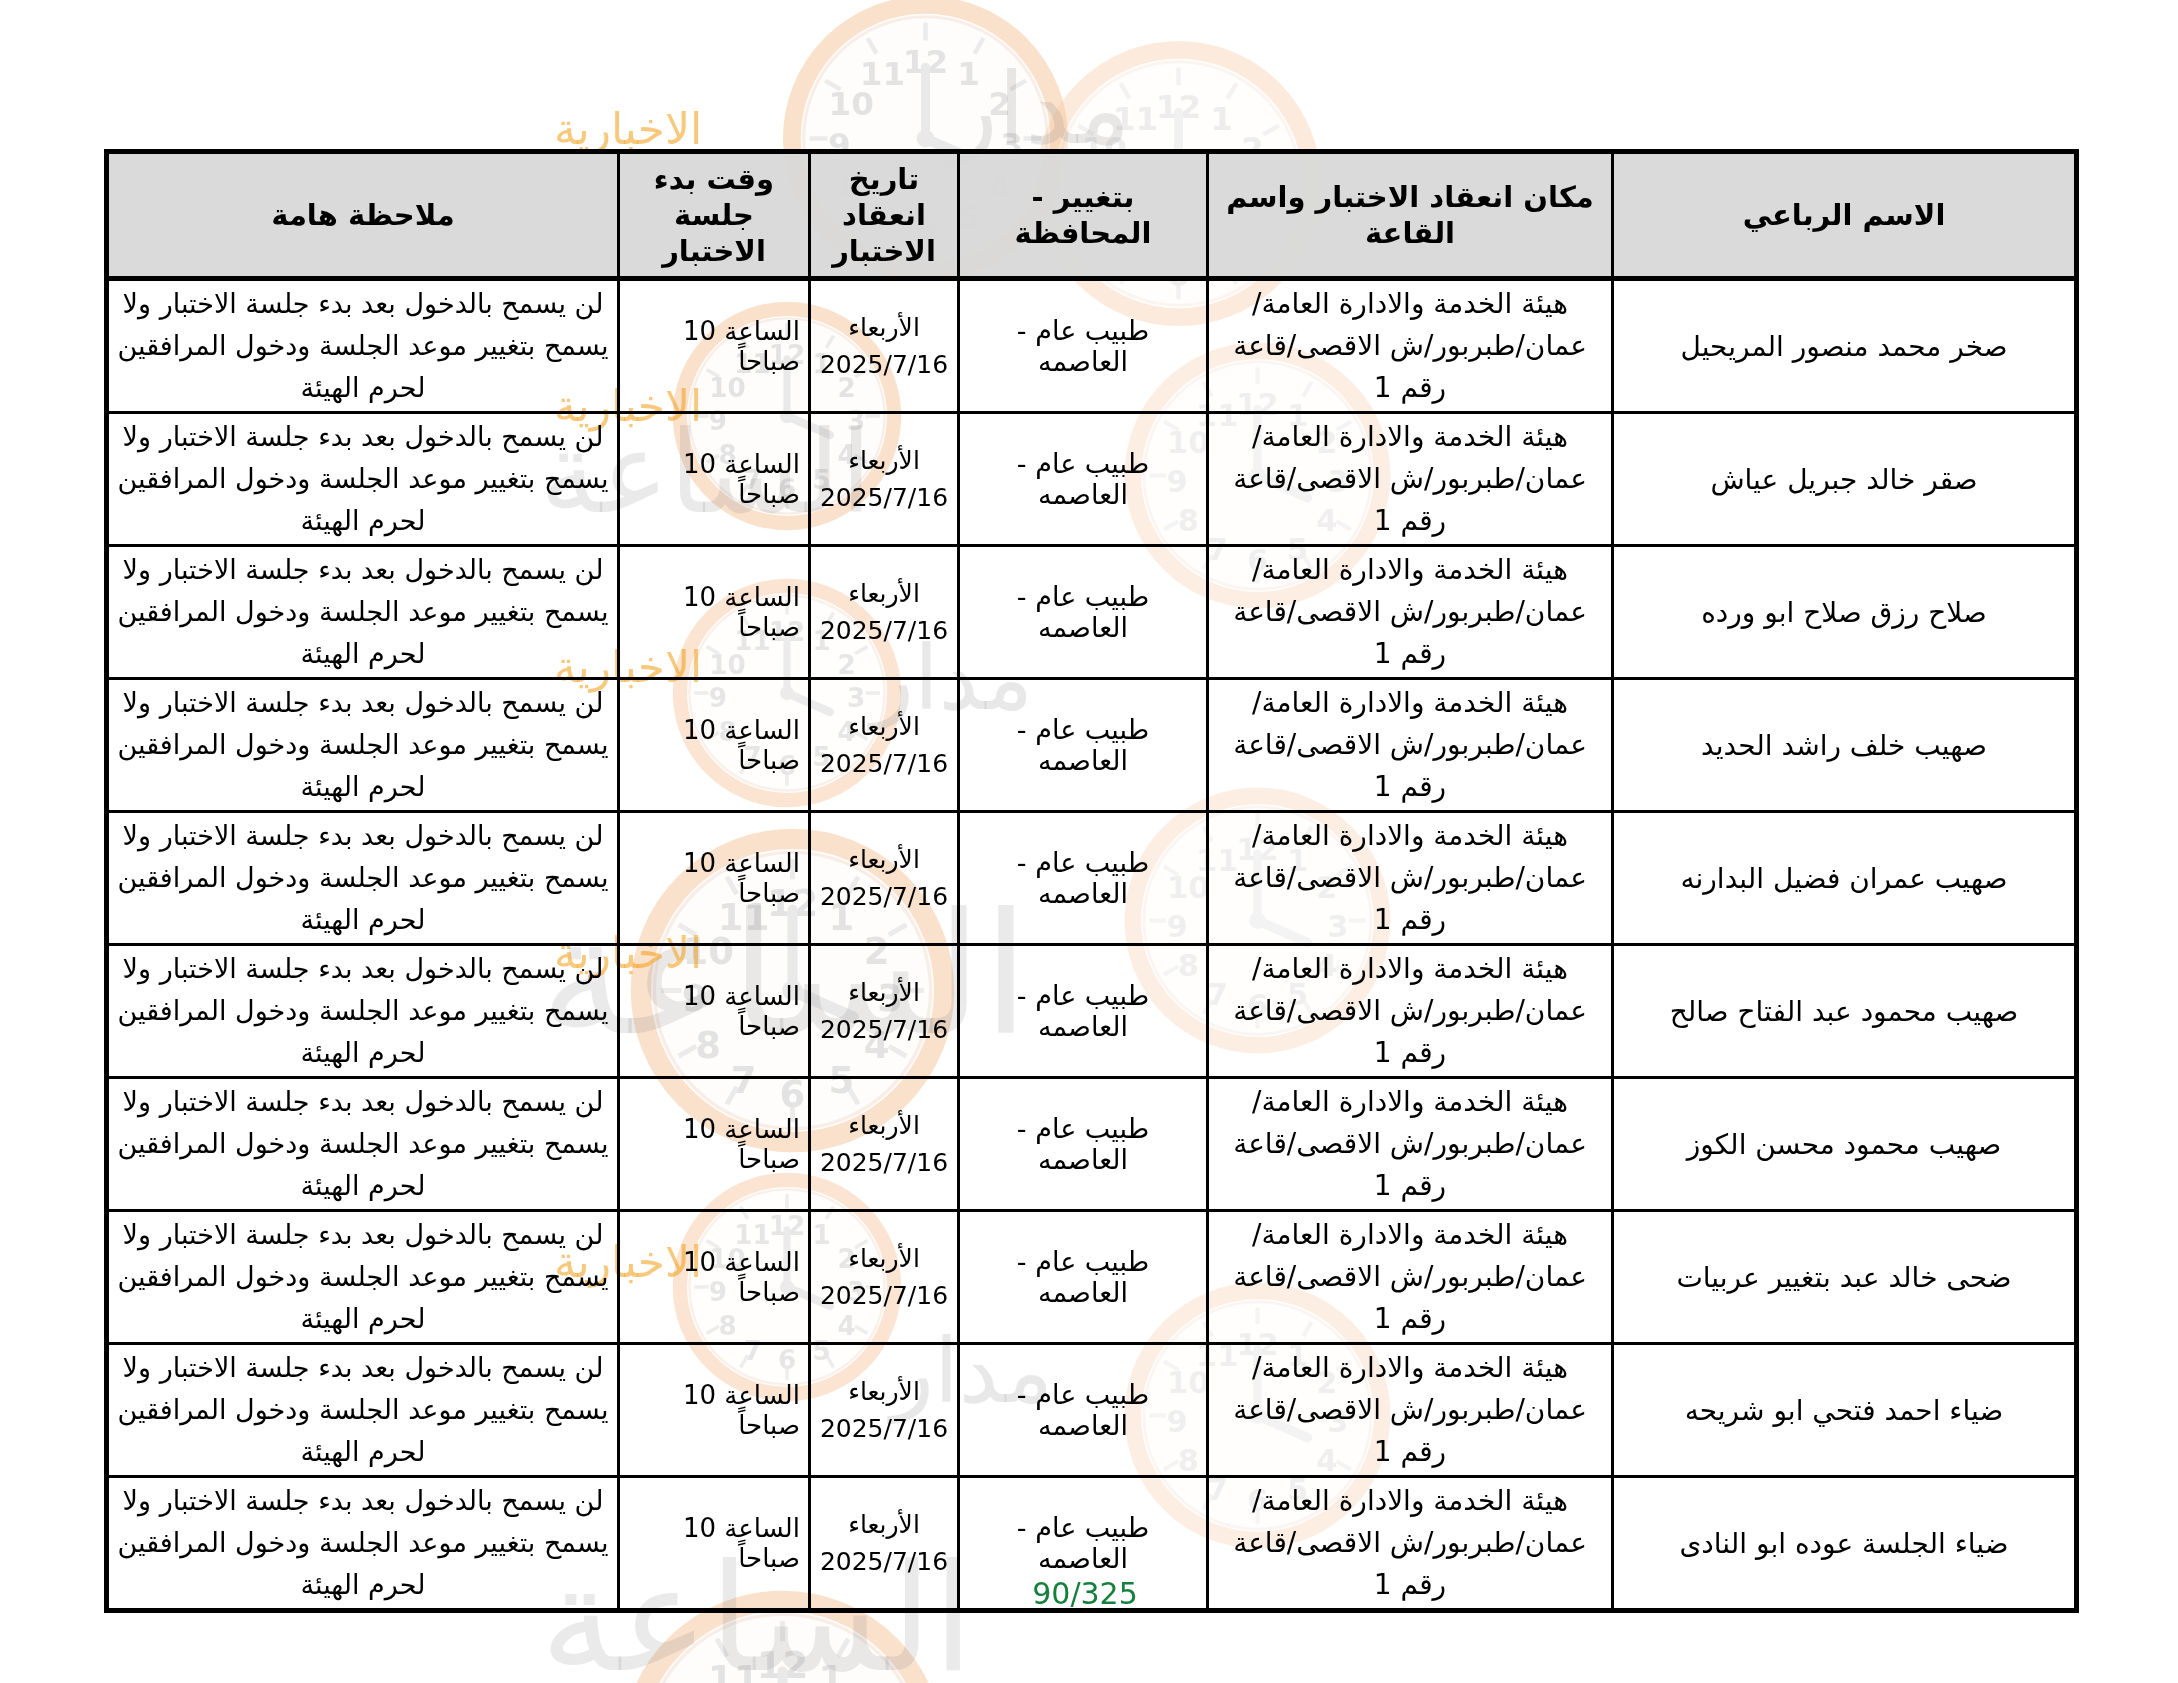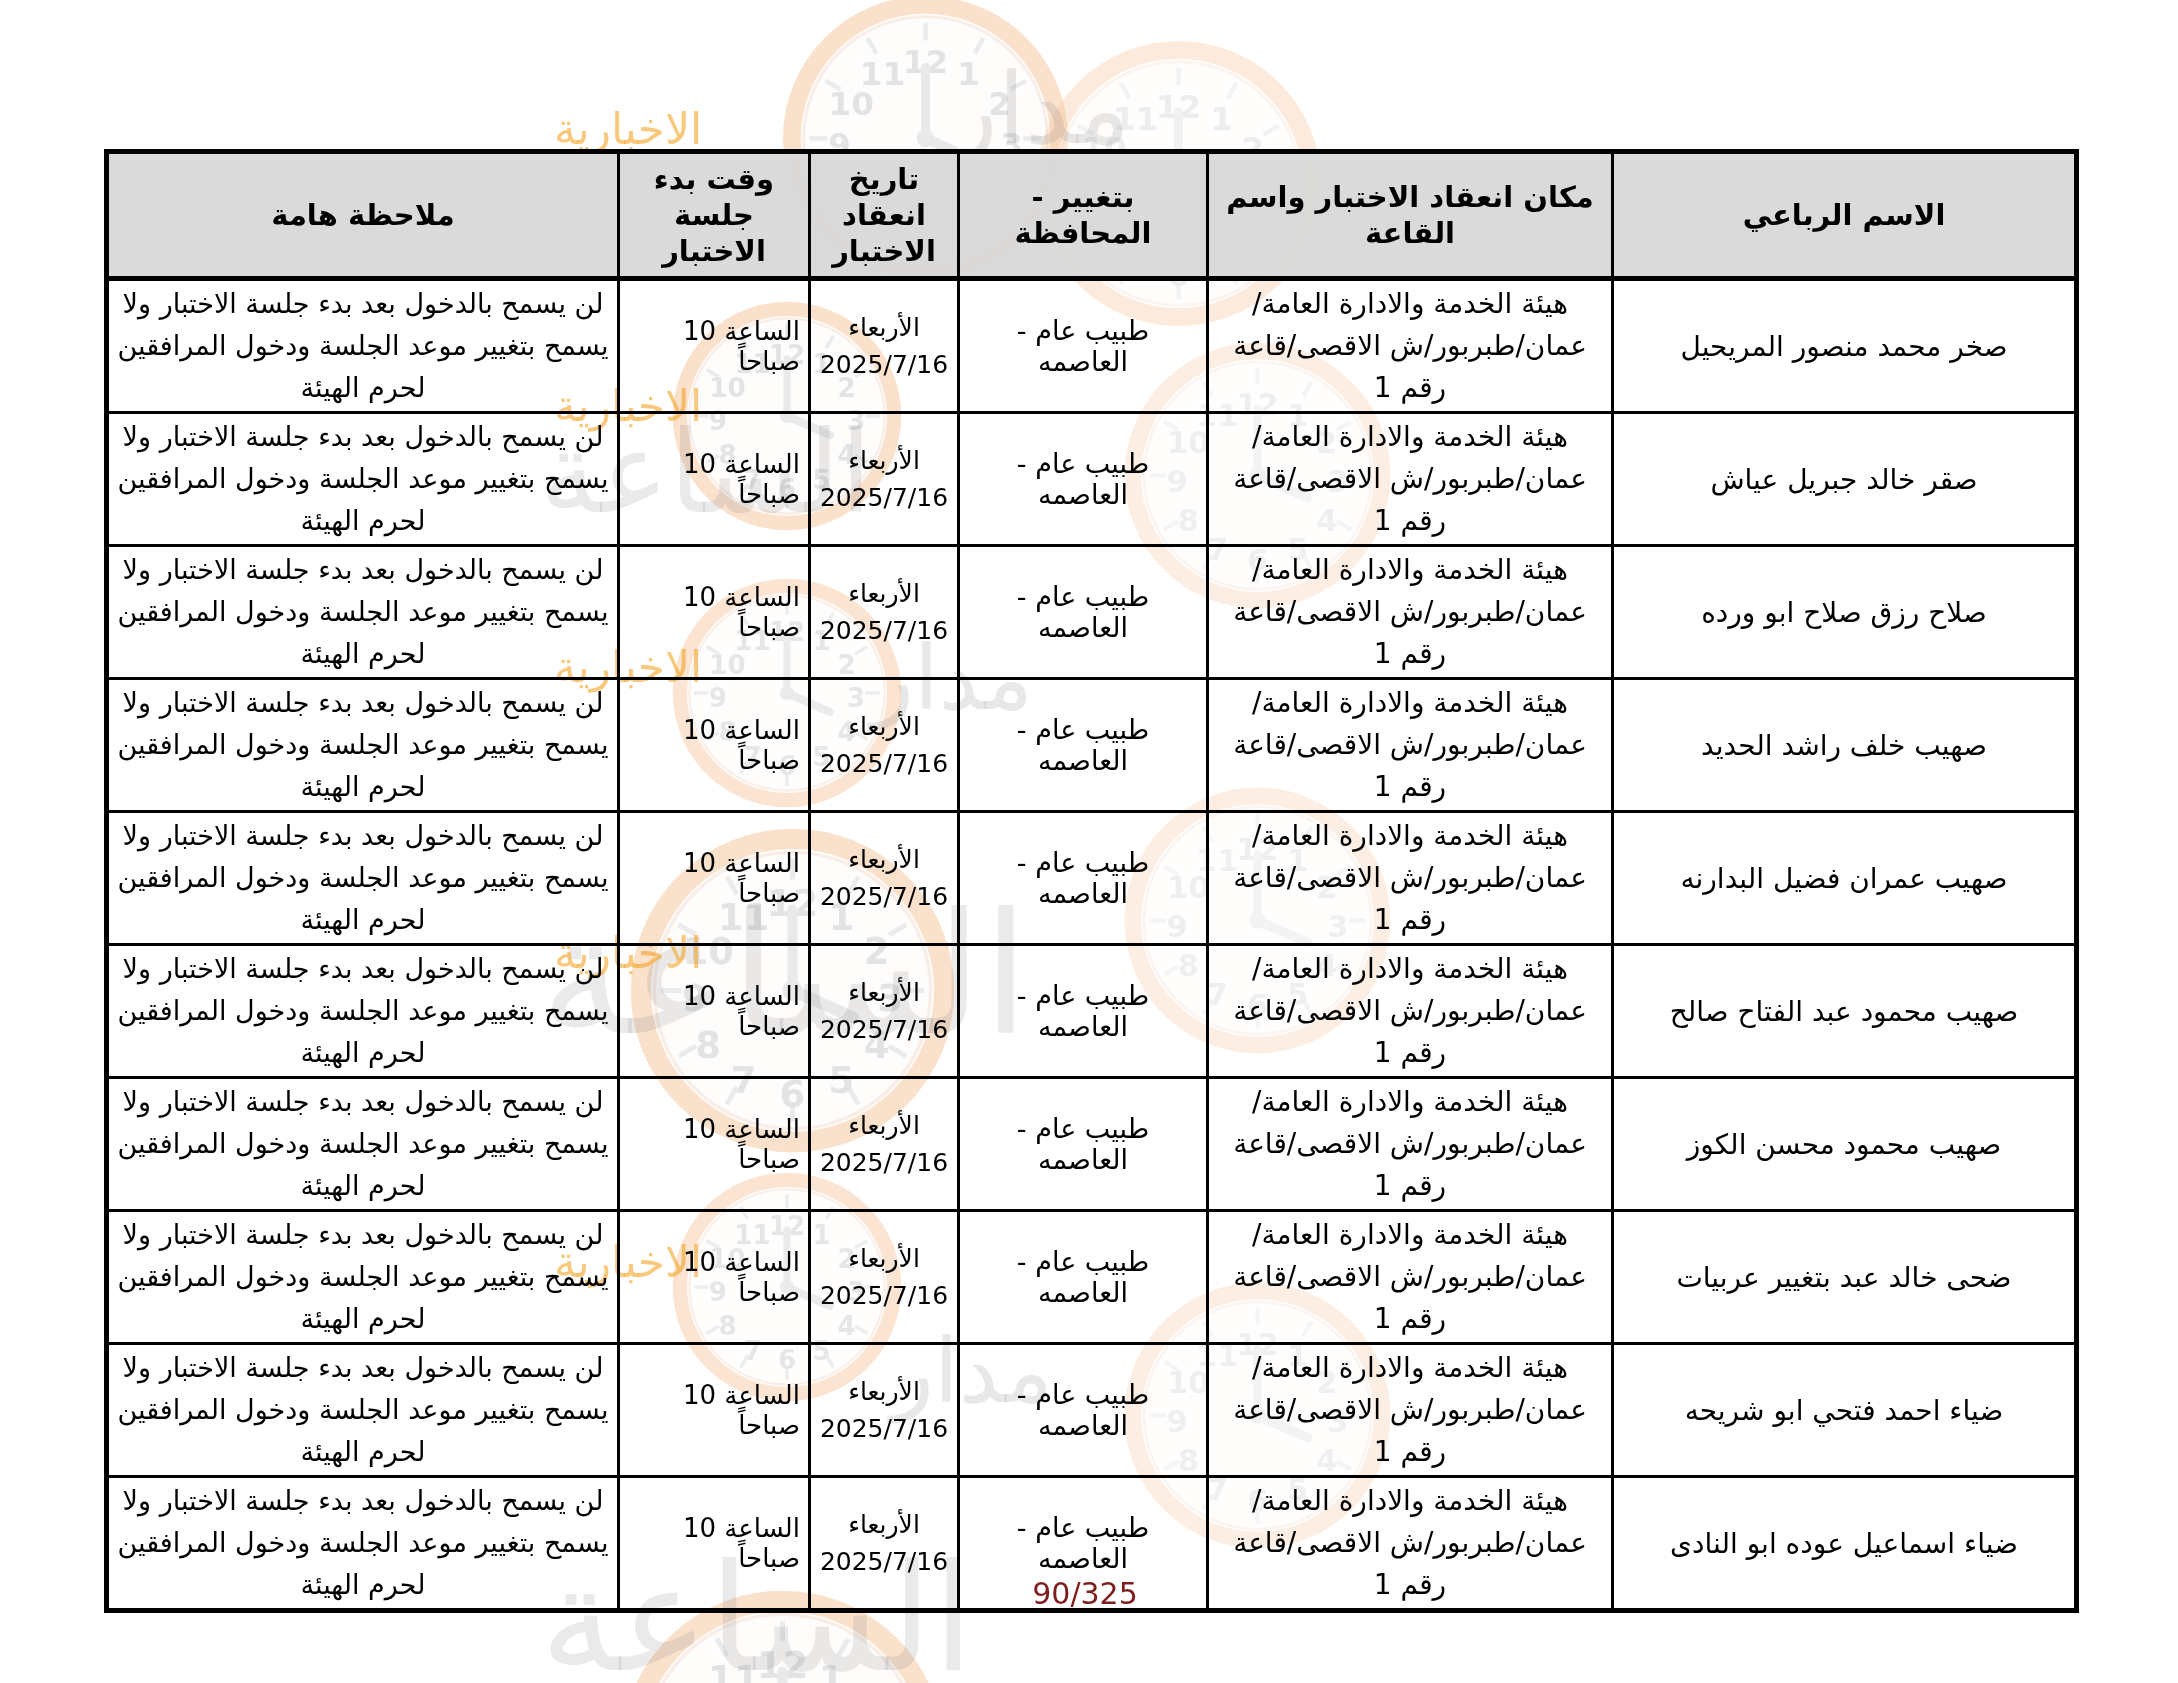--- a/index.html
+++ b/index.html
@@ -40,21 +40,21 @@
   .c-name{font-size:28px;}
   .c-loc{font-size:28px;line-height:1.5;}
   .c-job{font-size:27px;}
   .c-date{font-size:25px;line-height:1.5;}
   .c-time{font-size:26px;text-align:right;}
   .c-note{font-size:27px;line-height:1.55;}
 
   
   .page-number{
     position:absolute;left:0;right:8px;top:1576px;z-index:1;
-    text-align:center;font-size:30px;color:#7f1d1d;direction:ltr;
+    text-align:center;font-size:30px;color:#15803d;direction:ltr;
   }
 </style>
 </head>
 <body>
 
 <div class="page">
 
   <svg width="0" height="0" style="position:absolute" aria-hidden="true">
     <defs>
       <symbol id="clock-sym" viewBox="0 0 200 200">
@@ -256,21 +256,21 @@
           <td class="c-loc">هيئة الخدمة والادارة العامة/عمان/طبربور/ش الاقصى/قاعة رقم 1</td>
           <td class="c-job">طبيب عام - العاصمه</td>
           <td class="c-date">
             <div>الأربعاء</div>
             <div>2025/7/16</div>
           </td>
           <td class="c-time">الساعة 10 صباحاً</td>
           <td class="c-note">لن يسمح بالدخول بعد بدء جلسة الاختبار ولا يسمح بتغيير موعد الجلسة ودخول المرافقين لحرم الهيئة</td>
         </tr>
         <tr>
-          <td class="c-name">ضياء اسماعيل عوده ابو النادى</td>
+          <td class="c-name">ضياء الجلسة عوده ابو النادى</td>
           <td class="c-loc">هيئة الخدمة والادارة العامة/عمان/طبربور/ش الاقصى/قاعة رقم 1</td>
           <td class="c-job">طبيب عام - العاصمه</td>
           <td class="c-date">
             <div>الأربعاء</div>
             <div>2025/7/16</div>
           </td>
           <td class="c-time">الساعة 10 صباحاً</td>
           <td class="c-note">لن يسمح بالدخول بعد بدء جلسة الاختبار ولا يسمح بتغيير موعد الجلسة ودخول المرافقين لحرم الهيئة</td>
         </tr>
       </tbody>

